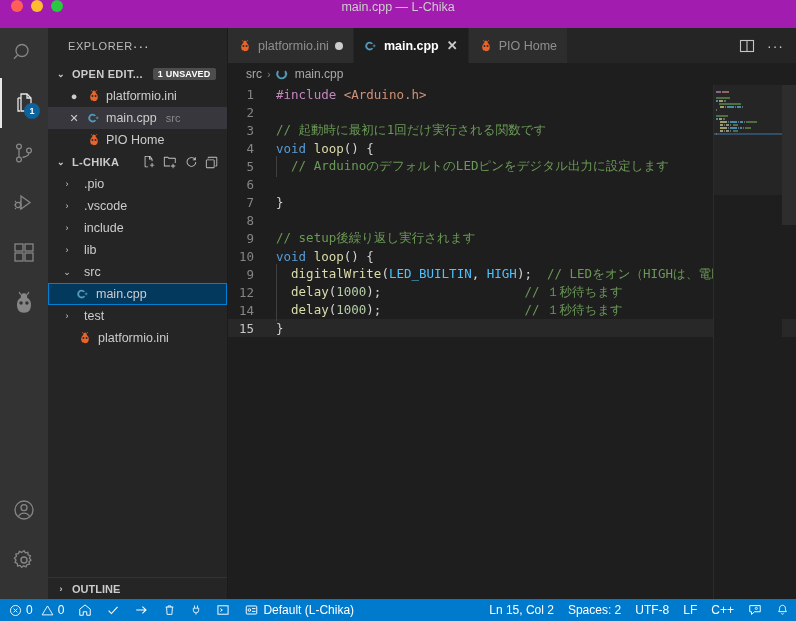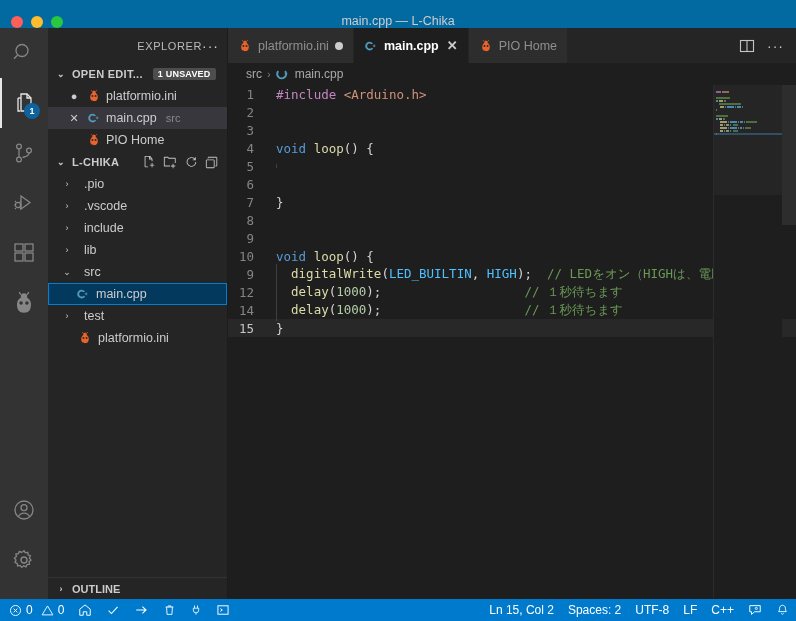--- a/index.html
+++ b/index.html
@@ -7,22 +7,22 @@
     width: 796px; height: 621px;
     background: #1e1e1e;
     font-family: "Liberation Sans", sans-serif;
     overflow: hidden;
     -webkit-font-smoothing: antialiased;
   }
   #app { position: relative; width: 796px; height: 621px; display: flex; flex-direction: column; }
 
   
   .titlebar {
-    height: 28px; background: #0369a1; flex: 0 0 28px;
-    display: flex; align-items: flex-end; position: relative;
+    height: 28px; background: #a21caf; flex: 0 0 28px;
+    display: flex; align-items: flex-start; position: relative;
   }
   .traffic { display: flex; gap: 8px; padding-left: 11px; align-items: center; }
   .tl { width: 12px; height: 12px; border-radius: 50%; }
   .tl.red { background: #ff5f57; }
   .tl.yellow { background: #febc2e; }
   .tl.green { background: #28c840; }
   .title-text {
     position: absolute; left: 0; right: 0; text-align: center;
     font-size: 12.5px; color: #cccccc; pointer-events: none;
   }
@@ -53,21 +53,21 @@
   }
 
   
   .sidebar {
     width: 180px; flex: 0 0 180px; background: #252526;
     display: flex; flex-direction: column; min-height: 0;
     border-right: 1px solid #1b1b1b;
   }
   .sb-header {
     height: 35px; flex: 0 0 35px; display: flex; align-items: center;
-    padding: 0 8px 0 20px; justify-content: flex-end;
+    padding: 0 8px 0 20px; justify-content: flex-start;
   }
   .sb-title { font-size: 11px; letter-spacing: .6px; color: #bbbbbb; text-transform: uppercase; }
   .sb-dots { color: #cccccc; font-size: 14px; letter-spacing: 1px; line-height: 8px; }
 
   .section-head {
     height: 22px; display: flex; align-items: center; gap: 4px;
     padding-left: 6px; font-size: 11px; font-weight: bold; color: #cccccc;
     letter-spacing: .3px; background: #252526; position: relative;
   }
   .chev { width: 14px; display: inline-block; text-align: center; font-size: 9px; color: #cccccc; }
@@ -483,42 +483,44 @@
             <div class="coderow">
               <div class="lnum">1</div>
               <div class="ctext"><span class="pp">#include </span><span class="str">&lt;Arduino.h&gt;</span></div>
             </div>
             <div class="coderow">
               <div class="lnum">2</div>
               <div class="ctext"></div>
             </div>
             <div class="coderow">
               <div class="lnum">3</div>
+              <div class="ctext"><span class="cm">// 起動時に最初に1回だけ実行される関数です</span></div>
             </div>
             <div class="coderow">
               <div class="lnum">4</div>
               <div class="ctext"><span class="kw">void </span><span class="fn">loop</span><span class="punc">() {</span></div>
             </div>
             <div class="coderow">
               <div class="lnum">5</div>
-              <div class="ctext"><span class="indentguide"></span></div>
+              <div class="ctext"><span class="indentguide"></span><span class="cm">  // ArduinoのデフォルトのLEDピンをデジタル出力に設定します</span></div>
             </div>
             <div class="coderow">
               <div class="lnum">6</div>
             </div>
             <div class="coderow">
               <div class="lnum">7</div>
               <div class="ctext"><span class="punc">}</span></div>
             </div>
             <div class="coderow">
               <div class="lnum">8</div>
               <div class="ctext"></div>
             </div>
             <div class="coderow">
               <div class="lnum">9</div>
+              <div class="ctext"><span class="cm">// setup後繰り返し実行されます</span></div>
             </div>
             <div class="coderow">
               <div class="lnum">10</div>
               <div class="ctext"><span class="kw">void </span><span class="fn">loop</span><span class="punc">() {</span></div>
             </div>
             <div class="coderow">
               <div class="lnum">9</div>
               <div class="ctext"><span class="indentguide"></span><span class="punc">  </span><span class="fn">digitalWrite</span><span class="punc">(</span><span class="cst">LED_BUILTIN</span><span class="punc">, </span><span class="cst">HIGH</span><span class="punc">);  </span><span class="cm">// LEDをオン（HIGHは、電圧</span></div>
             </div>
             <div class="coderow">
@@ -676,20 +678,30 @@
           </span>
         </div>
         <div class="sb-item">
           <span style="display:inline-flex;">
             <svg width="14" height="14" viewBox="0 0 16 16">
               <rect x="2.2" y="3.2" width="11.6" height="9.6" fill="none" stroke="#fff" stroke-width="1.1"></rect>
               <path d="M5 6.4l2.2 1.6L5 9.6" fill="none" stroke="#fff" stroke-width="1.1"></path>
             </svg>
           </span>
         </div>
+        <div class="sb-item">
+          <span style="display:inline-flex;">
+            <svg width="15" height="14" viewBox="0 0 16 16">
+              <rect x="2" y="3.4" width="12" height="9.2" rx="1" fill="none" stroke="#fff" stroke-width="1.1"></rect>
+              <circle cx="5.6" cy="8" r="1.5" fill="none" stroke="#fff" stroke-width="1.1"></circle>
+              <path d="M8.6 6.4h4M8.6 9.6h4" stroke="#fff" stroke-width="1.1"></path>
+            </svg>
+          </span>
+          <span>Default (L-Chika)</span>
+        </div>
       </div>
     <div class="sb-right" id="status-right">
         <div class="sb-item">
           <span>Ln 15, Col 2</span>
         </div>
         <div class="sb-item">
           <span>Spaces: 2</span>
         </div>
         <div class="sb-item">
           <span>UTF-8</span>

